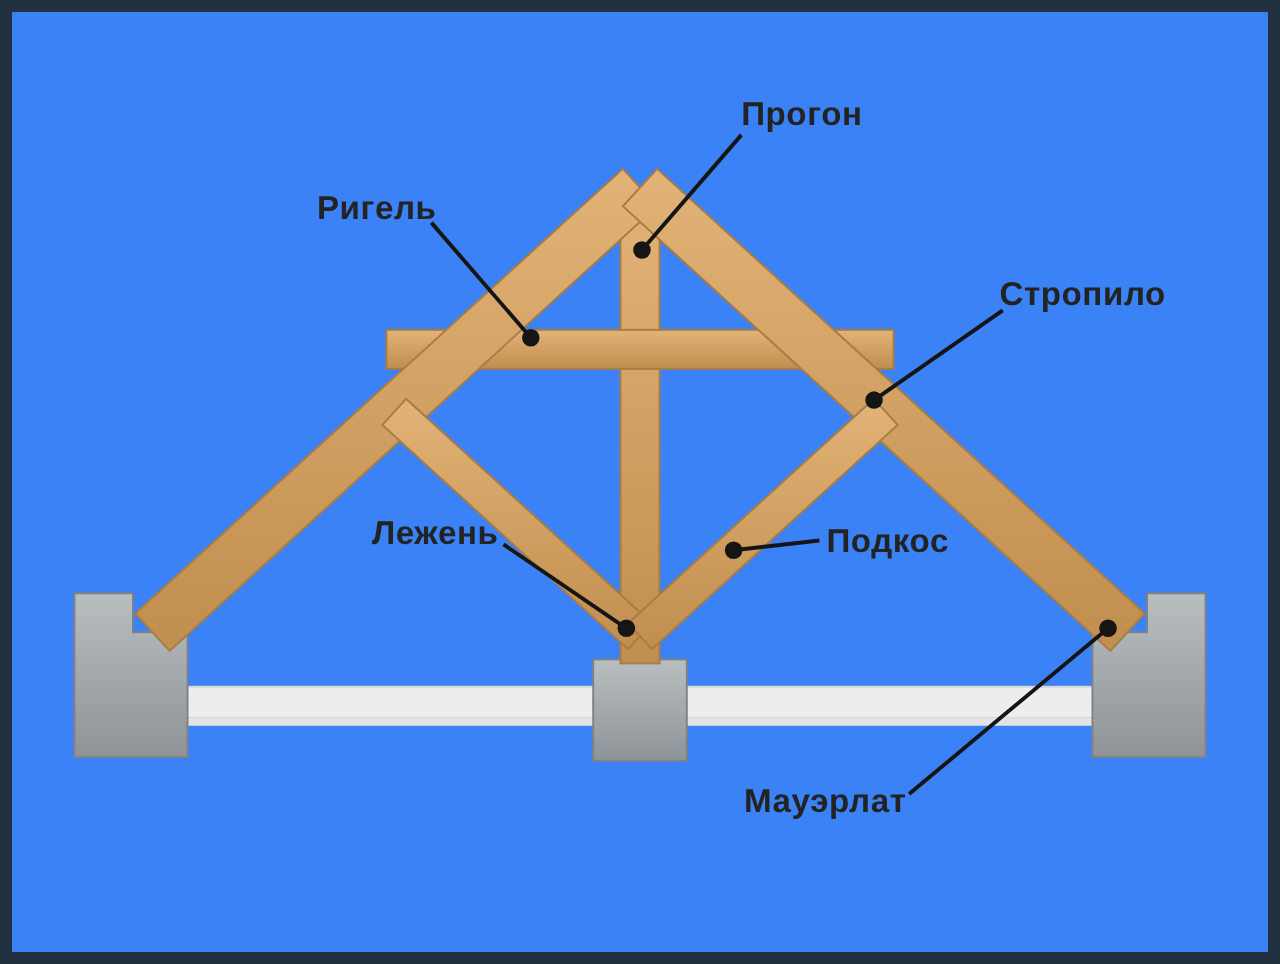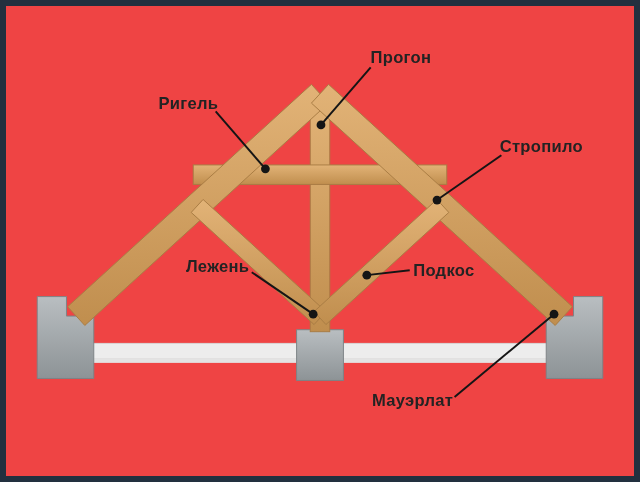--- a/index.html
+++ b/index.html
@@ -1,20 +1,20 @@
 <!DOCTYPE html>
 <html><head>
 <meta charset="utf-8">
 <style>
   html,body{margin:0;padding:0;background:#ffffff;}
   .frame{
     position:relative;
     width:640px;height:482px;
     box-sizing:border-box;
-    background:#ef4444;
+    background:#3b82f6;
     border:6px solid #22303f;
     overflow:hidden;
     font-family:"Liberation Sans", sans-serif;
   }
   svg{display:block;width:100%;height:100%;}
   .label-text{
     font-family:"Liberation Sans", sans-serif;
     font-size:17px;
     font-weight:600;
     fill:#232323;

